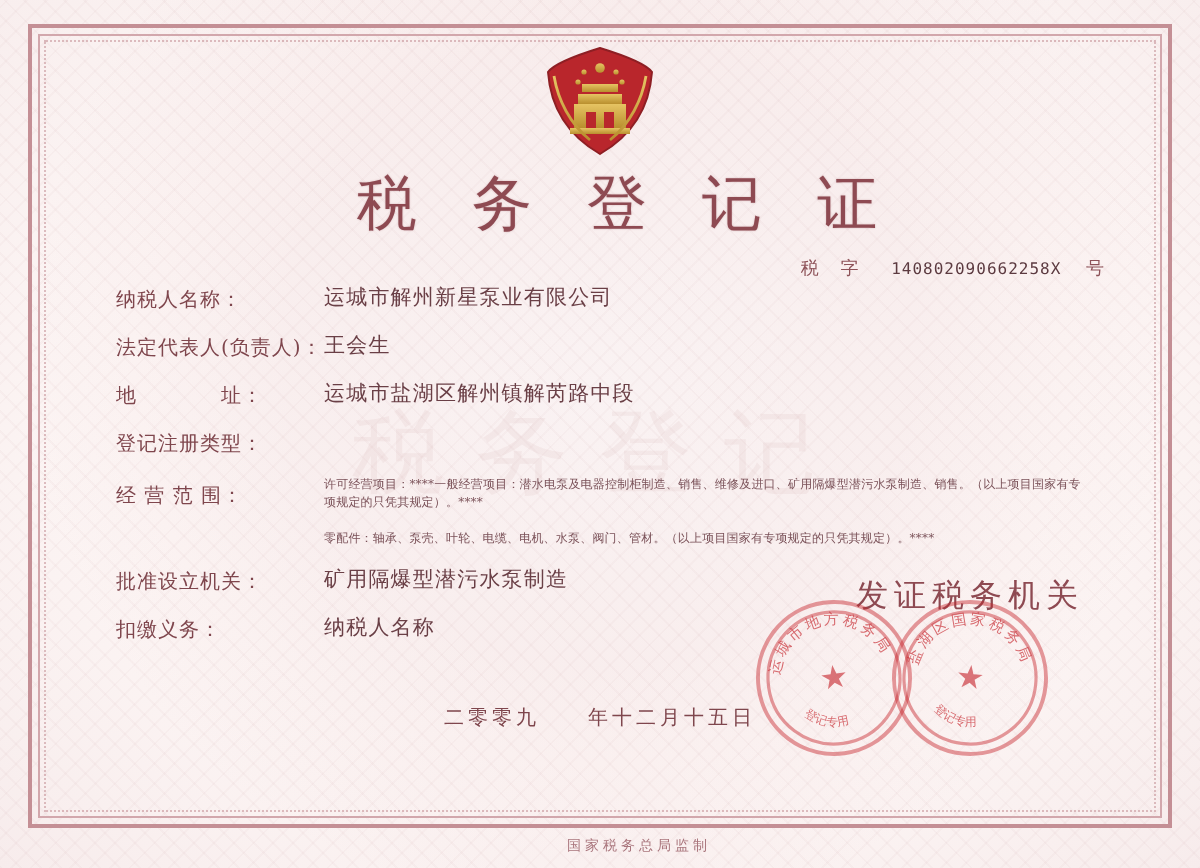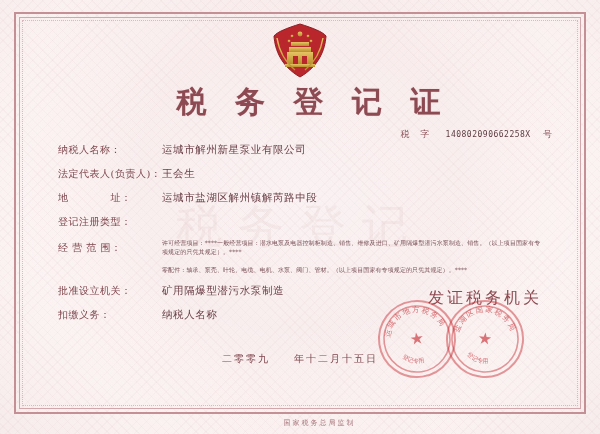--- a/index.html
+++ b/index.html
@@ -66,21 +66,21 @@
     z-index: 3;
   }
 
   .title {
     position: absolute;
     top: 82px;
     left: 0; right: 0;
     text-align: center;
     font-family: "DejaVu Serif", serif;
     font-size: 30px;
-    font-weight: bold;
+    font-weight: normal;
     letter-spacing: 9px;
     color: #8e4a52;
     text-shadow: 0 0 1px rgba(142,74,82,0.35);
     z-index: 3;
     padding-left: 26px;
   }
 
   
   .serial {
     position: absolute;

